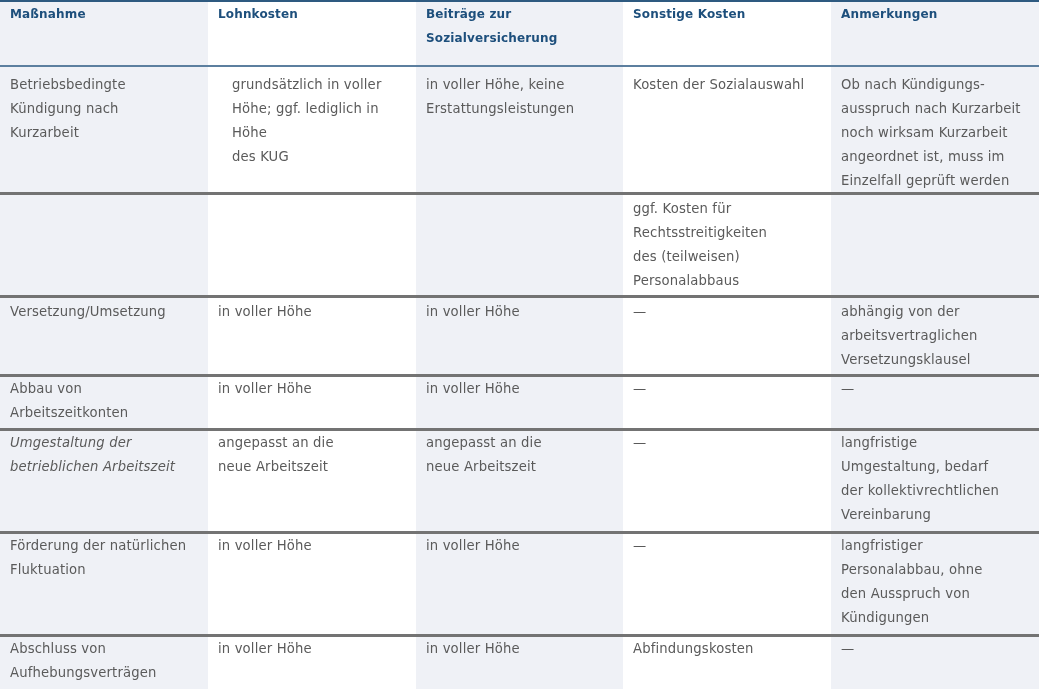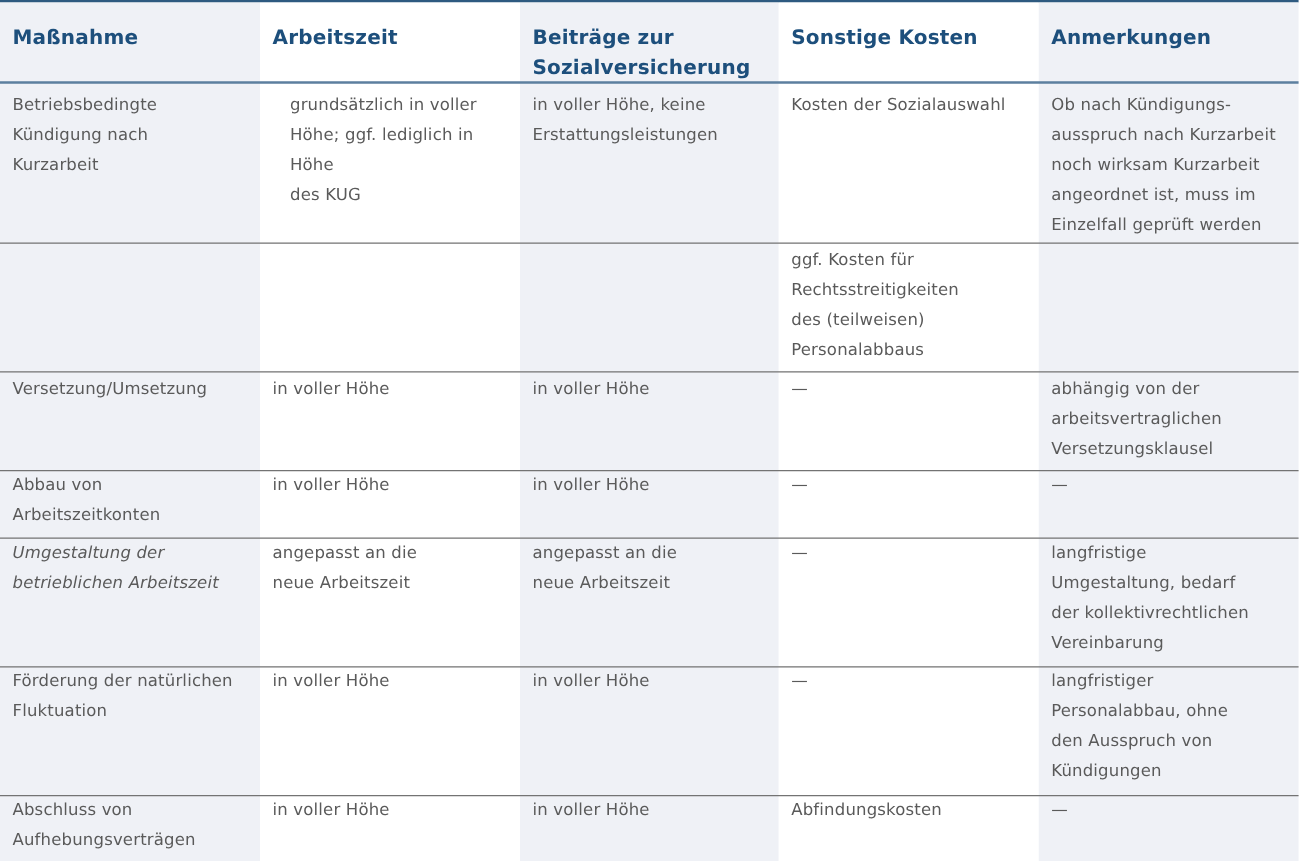--- a/index.html
+++ b/index.html
@@ -1,39 +1,39 @@
 <!DOCTYPE html>
 <html><head>
 <meta charset="utf-8">
 <style>
   html, body { margin: 0; padding: 0; background: #ffffff; }
   body { width: 1039px; height: 689px; overflow: hidden; font-family: "DejaVu Sans", sans-serif; }
   .tbl { position: relative; width: 1039px; height: 689px; border-top: 2px solid #2e5a80; box-sizing: border-box; }
   .colbg { position: absolute; top: 0; bottom: 0; }
-  .row { position: absolute; left: 0; width: 1039px; border-bottom: 1px solid #737373; box-sizing: border-box; }
+  .row { position: absolute; left: 0; width: 1039px; border-bottom: 3px solid #737373; box-sizing: border-box; }
   .row.header { border-bottom: 2px solid #5c7f9f; }
   .row.last { border-bottom: 2px solid #5c7f9f; }
   .cell { position: absolute; top: 0; box-sizing: border-box; padding: 6px 6px 0 10px;
           font-size: 13.2px; line-height: 24px; color: #5a5a5a; letter-spacing: 0.15px; white-space: pre-line; }
-  .header .cell { color: #1d4f7c; font-weight: bold; padding-top: 16px; font-size: 16px; }
+  .header .cell { color: #1d4f7c; font-weight: bold; padding-top: 0; font-size: 12px; }
 </style>
 </head>
 <body>
 
 <div class="tbl">
 
   <div class="colbg" style="left:0;width:208px;background:#eff1f6;"></div>
   <div class="colbg" style="left:208px;width:208px;background:#ffffff;"></div>
   <div class="colbg" style="left:416px;width:207px;background:#eff1f6;"></div>
   <div class="colbg" style="left:623px;width:208px;background:#ffffff;"></div>
   <div class="colbg" style="left:831px;width:208px;background:#eff1f6;"></div>
 
   <div class="row header" style="top:0;height:65px;">
     <div class="cell" style="left:0;width:208px;">Maßnahme</div>
-    <div class="cell" style="left:208px;width:208px;">Arbeitszeit</div>
+    <div class="cell" style="left:208px;width:208px;">Lohnkosten</div>
     <div class="cell" style="left:416px;width:207px;">Beiträge zur
 Sozialversicherung</div>
     <div class="cell" style="left:623px;width:208px;">Sonstige Kosten</div>
     <div class="cell" style="left:831px;width:208px;">Anmerkungen</div>
   </div>
 
   <div class="row" style="top:65px;height:128px;">
     <div class="cell" style="left:0;width:208px;">Betriebsbedingte
 Kündigung nach
 Kurzarbeit</div>

